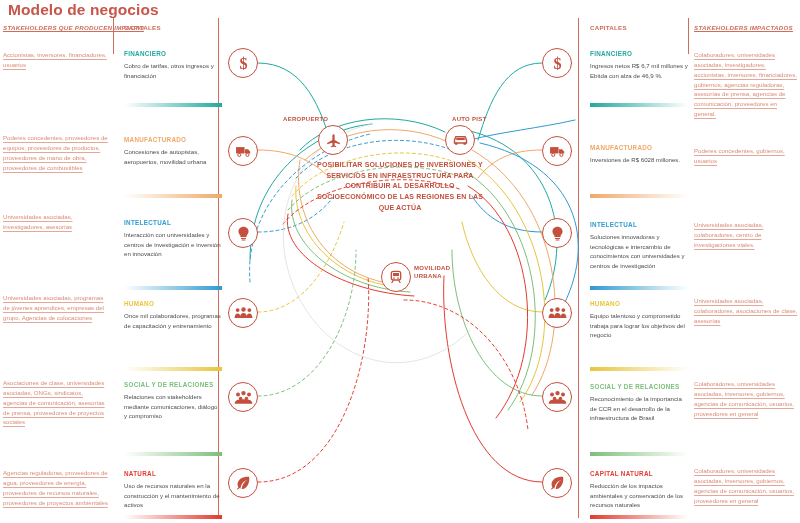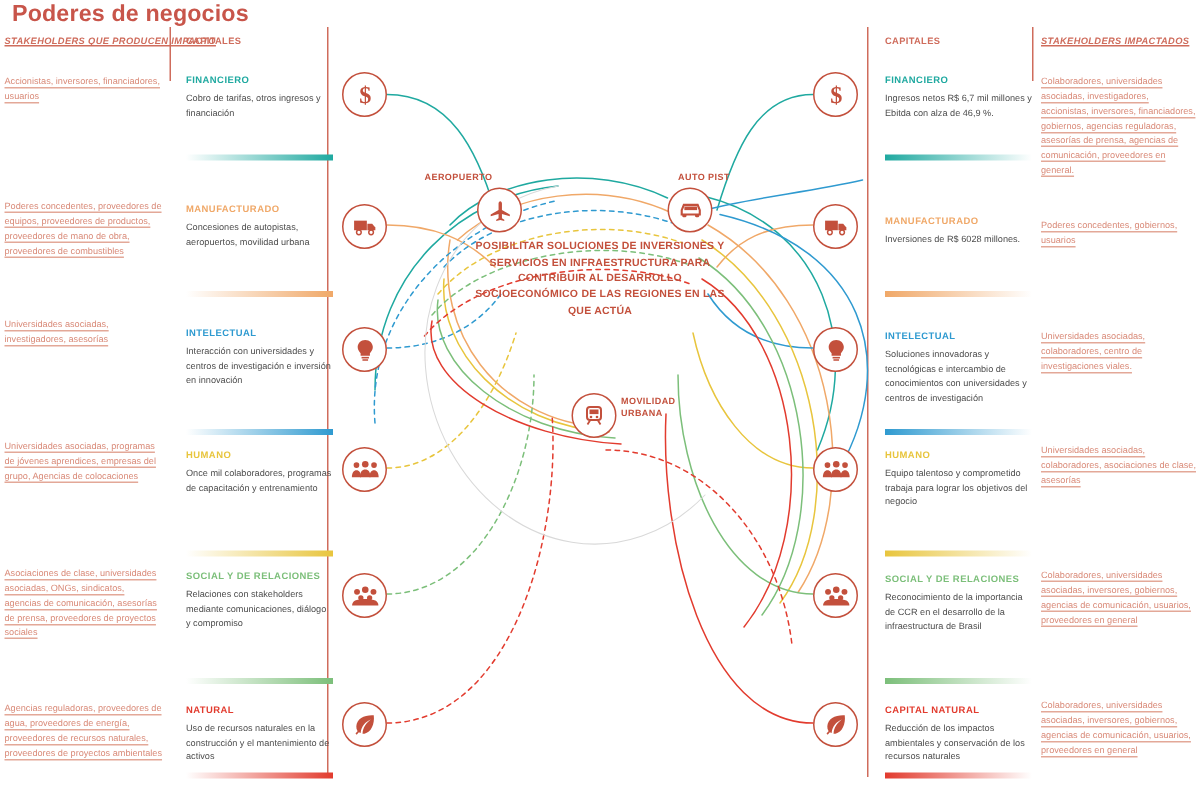--- a/index.html
+++ b/index.html
@@ -69,21 +69,21 @@
     position:absolute;width:172px;text-align:center;
     font-size:7px;font-weight:700;line-height:1.52;color:#c3503c;
     letter-spacing:.15px;text-transform:uppercase;
   }
 </style>
 </head>
 <body>
 
 <div id="stage">
 
-  <div class="page-title">Poderes de negocios</div>
+  <div class="page-title">Modelo de negocios</div>
 
   <div class="vrule" style="left:113px; top:18px;  height:36px;"></div>
   <div class="vrule" style="left:218px; top:18px;  height:500px;"></div>
   <div class="vrule" style="left:578px; top:18px;  height:500px;"></div>
   <div class="vrule" style="left:688px; top:18px;  height:36px;"></div>
 
   <div class="col-head sh" style="left:3px;  top:24px;">STAKEHOLDERS QUE PRODUCEN IMPACTO</div>
   <div class="col-head cap" style="left:124px;top:24px;">CAPITALES</div>
   <div class="col-head cap" style="left:590px;top:24px;">CAPITALES</div>
   <div class="col-head sh" style="left:694px;top:24px;">STAKEHOLDERS IMPACTADOS</div>

